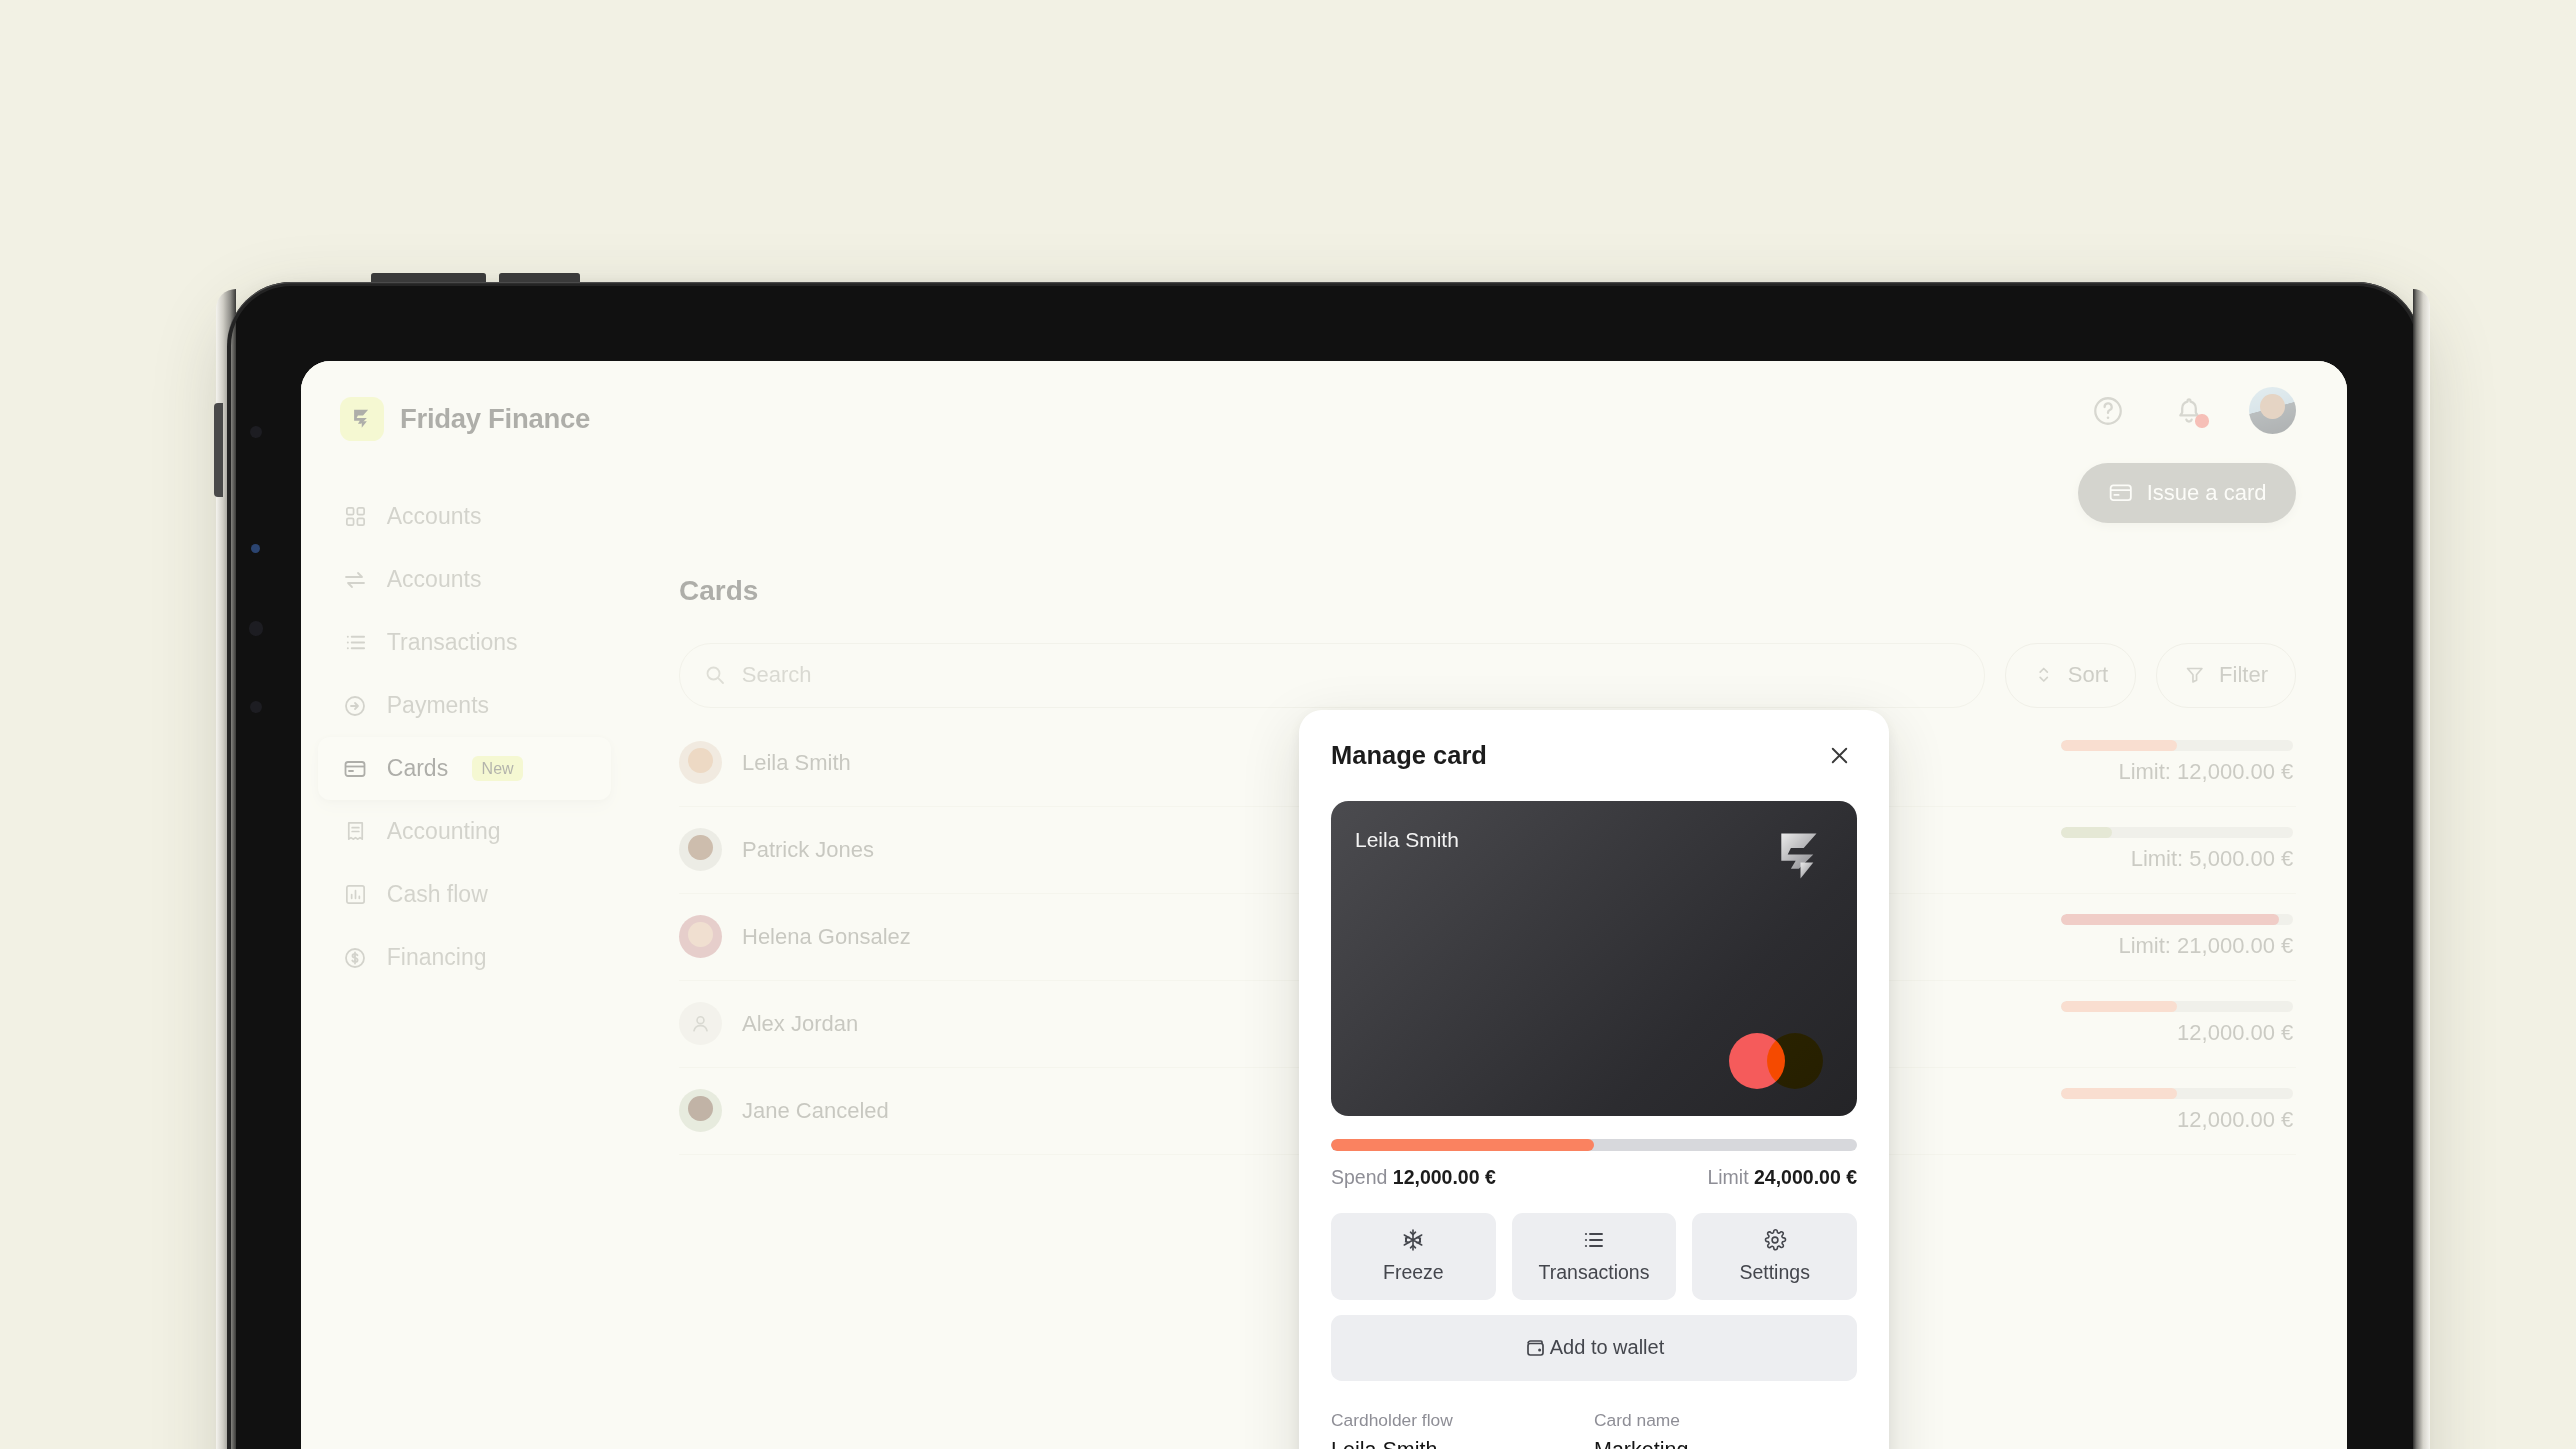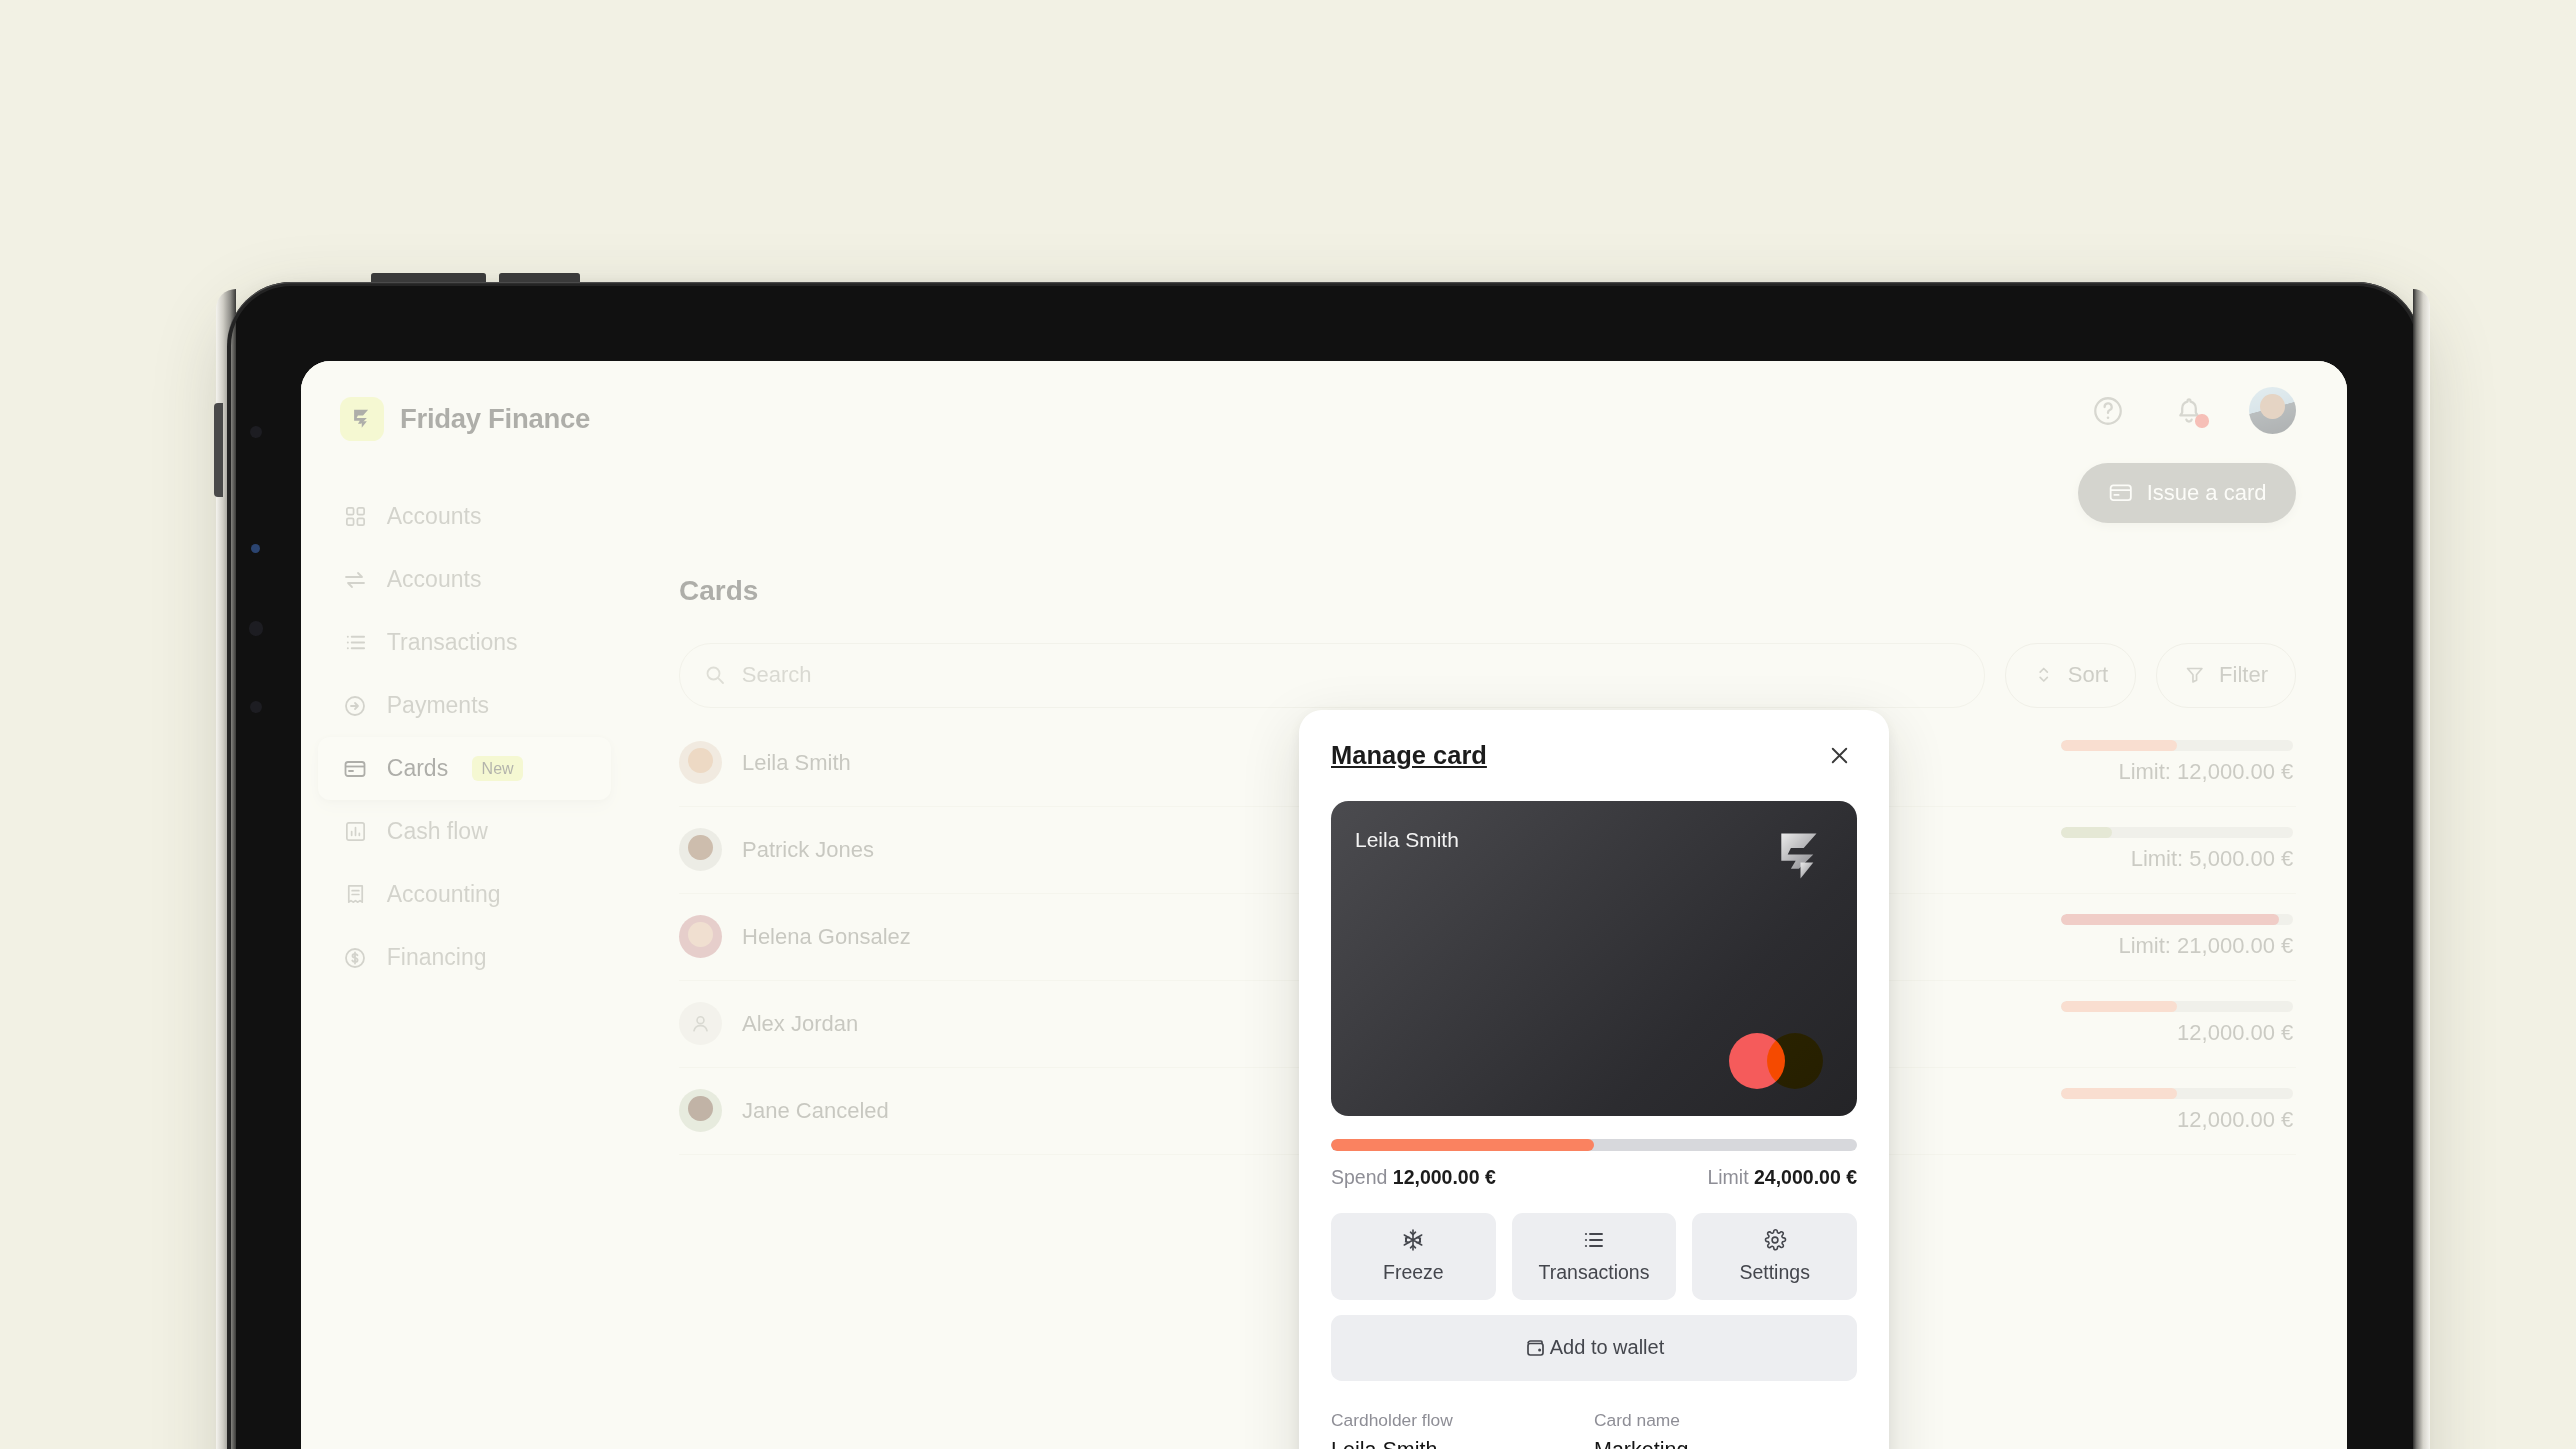--- a/index.html
+++ b/index.html
@@ -185,21 +185,21 @@
     width:590px; height:951px;
     background:#FFFFFF;
     border-radius:23px;
     box-shadow:0 20px 60px rgba(40,40,30,.14), 0 4px 16px rgba(40,40,30,.07);
     z-index:6;
     padding:0 32px;
     box-sizing:border-box;
     font-family:"Liberation Sans", sans-serif;
   }
   .modal-head{display:flex;align-items:center;justify-content:space-between;height:91px;}
-  .modal-title{font-size:25.5px;font-weight:700;color:#1C1C1C;text-decoration:underline;}
+  .modal-title{font-size:25.5px;font-weight:700;color:#1C1C1C;}
   .close-x{width:36px;height:36px;display:flex;align-items:center;justify-content:center;}
 
   .credit-card{
     height:315px;border-radius:17.4px;position:relative;overflow:hidden;
     background:linear-gradient(135deg,#4b4b4f 0%,#3a3a3e 38%,#2c2c30 70%,#242427 100%);
   }
   .cc-name{position:absolute;left:24px;top:27px;color:#F3F3F3;font-size:21px;}
   .cc-logo{position:absolute;right:23px;top:23px;width:67px;height:64px;opacity:.9;}
   .mc{position:absolute;right:34px;bottom:27px;width:94px;height:56px;}
   .mc .c1,.mc .c2{position:absolute;top:0;width:56px;height:56px;border-radius:50%;}
@@ -315,36 +315,36 @@
                   <path d="M2.5 9.5h19"></path>
                   <path d="M6 14h4" stroke-linecap="round"></path>
               </svg>
             </span>
             <span>Cards</span>
             <span class="badge-new">New</span>
           </div>
 
           <div class="nav-item">
             <span class="ico">
+              <svg width="23" height="23" viewBox="0 0 24 24" fill="none" stroke="#9A9A92" stroke-width="1.8" stroke-linecap="round" stroke-linejoin="round">
+                <path d="M5 3h14v17l-2.3-1.6L14.4 20 12 18.4 9.6 20 7.3 18.4 5 20z"></path>
+                  <path d="M8.5 8h7M8.5 12h7"></path>
+              </svg>
+            </span>
+            <span>Accounting</span>
+          </div>
+
+          <div class="nav-item">
+            <span class="ico">
               <svg width="23" height="23" viewBox="0 0 24 24" fill="none" stroke="#9A9A92" stroke-width="1.8" stroke-linecap="round">
                 <rect x="3" y="3" width="18" height="18" rx="2"></rect>
                   <path d="M8 16v-4M12 16V8M16 16v-2"></path>
               </svg>
             </span>
             <span>Cash flow</span>
-          </div>
-
-          <div class="nav-item">
-            <span class="ico">
-              <svg width="23" height="23" viewBox="0 0 24 24" fill="none" stroke="#9A9A92" stroke-width="1.8" stroke-linecap="round" stroke-linejoin="round">
-                <path d="M5 3h14v17l-2.3-1.6L14.4 20 12 18.4 9.6 20 7.3 18.4 5 20z"></path>
-                  <path d="M8.5 8h7M8.5 12h7"></path>
-              </svg>
-            </span>
-            <span>Accounting</span>
           </div>
 
           <div class="nav-item">
             <span class="ico">
               <svg width="24" height="24" viewBox="0 0 24 24" fill="none" stroke="#9A9A92" stroke-width="1.8" stroke-linecap="round">
                 <circle cx="12" cy="12" r="9"></circle>
                   <path d="M12 6.5v11M14.5 9.3c-.5-.9-1.5-1.3-2.6-1.3-1.4 0-2.4.8-2.4 1.9 0 2.6 5.1 1.3 5.1 4 0 1.2-1.1 2-2.6 2-1.2 0-2.2-.5-2.7-1.4"></path>
               </svg>
             </span>
             <span>Financing</span>

